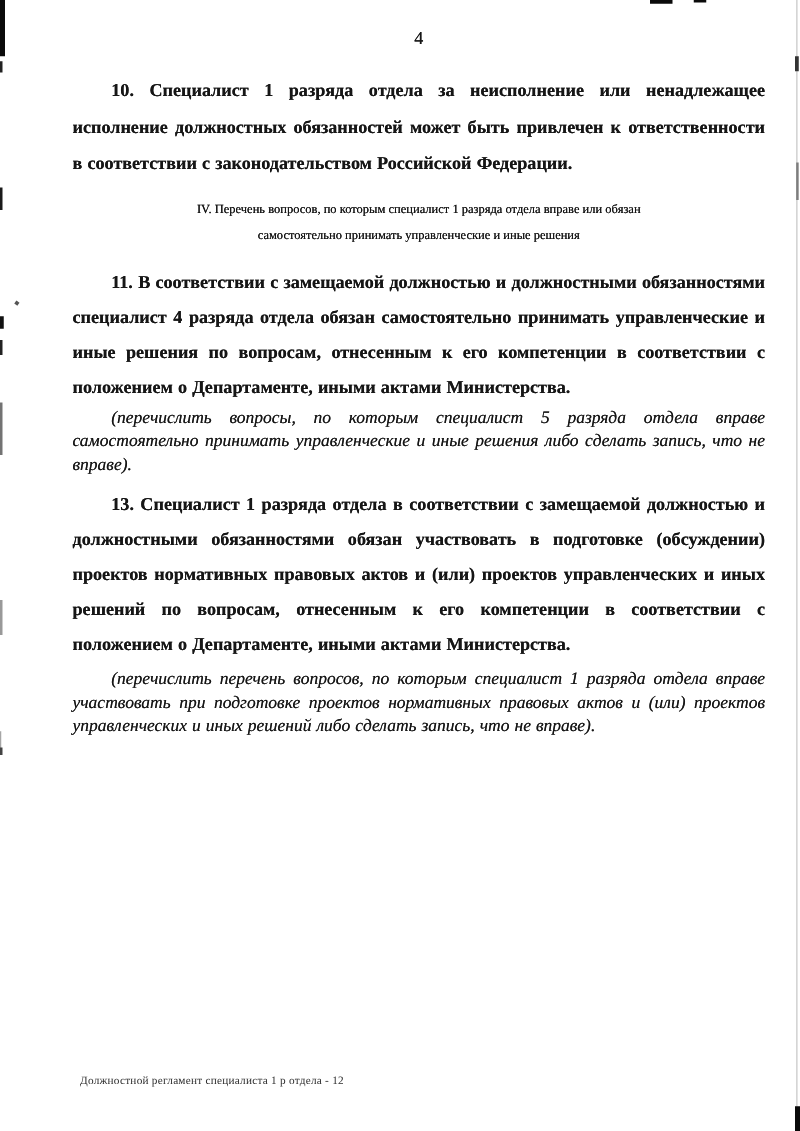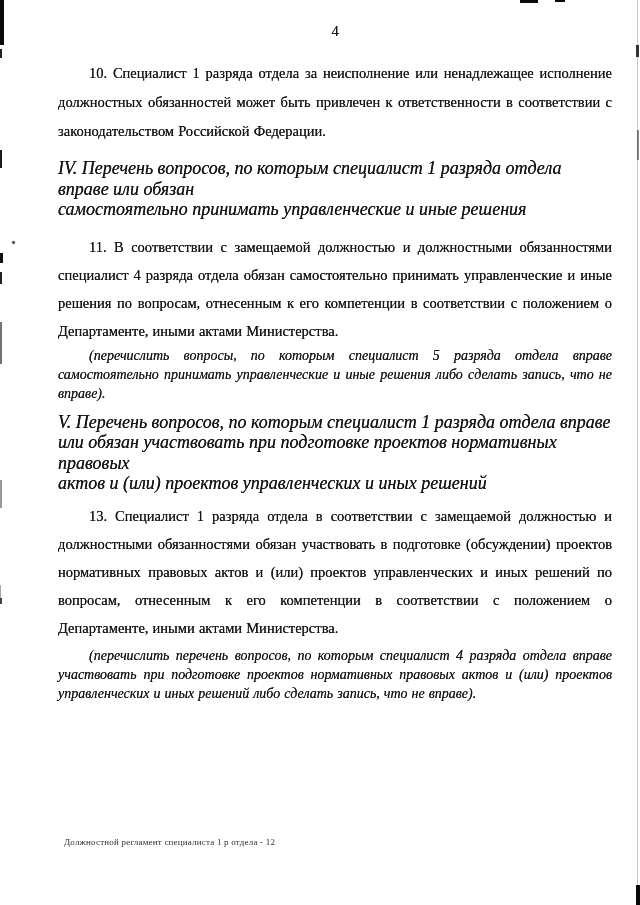--- a/index.html
+++ b/index.html
@@ -29,31 +29,32 @@
     line-height: 18px;
     text-shadow: 0 0 0.3px rgba(0,0,0,0.85);
   }
   .para {
     margin: 0;
     font-size: 14.5px;
     text-align: justify;
     text-indent: 31px;
     word-spacing: 0.5px;
     text-shadow: 0 0 0.3px rgba(0,0,0,0.85);
+    font-weight: bold;
   }
   .lh29 { line-height: 29px; }
   .lh28 { line-height: 28px; }
   .lh27 { line-height: 27px; }
   .heading {
     margin: 0;
-    font-size: 18px;
+    font-size: 10px;
     line-height: 20.5px;
+    text-align: center;
     white-space: pre-line;
     text-shadow: 0 0 0.35px rgba(0,0,0,0.9);
-    font-style: italic;
   }
   .note {
     margin: 0;
     font-size: 14px;
     font-style: italic;
     line-height: 19px;
     text-align: justify;
     text-indent: 31px;
     word-spacing: 0.5px;
     text-shadow: 0 0 0.3px rgba(0,0,0,0.8);
@@ -63,21 +64,21 @@
   .mt-p11 { margin-top: 13px; }
   .mt-p12 { margin-top: 2px; }
   .mt-n1  { margin-top: 1px; }
   .mt-h5  { margin-top: 9px; }
   .mt-p13 { margin-top: 8px; }
   .mt-p14 { margin-top: 1px; }
   .mt-n2  { margin-top: 4px; }
   .footer {
     position: absolute;
     left: 64px;
-    top: 837px;
+    top: 859px;
     font-size: 9px;
     letter-spacing: 0.2px;
     color: #2e2e2e;
   }
   
   .artifact { position: absolute; background: #0a0a0a; }
   .a-left-strip   { left: 0; top: 0; width: 4px; height: 45px; }
   .a-left-m1      { left: 0; top: 49px;  width: 2px; height: 9px;  background:#222; }
   .a-left-m2      { left: 0; top: 150px; width: 2px; height: 18px; background:#1a1a1a; }
   .a-left-m3      { left: 0; top: 253px; width: 3px; height: 10px; background:#111; }
@@ -105,28 +106,25 @@
     <p class="para lh29 mt-p10">10. Специалист 1 разряда отдела за неисполнение или ненадлежащее исполнение должностных обязанностей может быть привлечен к ответственности в соответствии с законодательством Российской Федерации.</p>
 
     <div class="heading mt-h4">IV. Перечень вопросов, по которым специалист 1 разряда отдела вправе или обязан
 самостоятельно принимать управленческие и иные решения</div>
 
     <p class="para lh28 mt-p11">11. В соответствии с замещаемой должностью и должностными обязанностями специалист 4 разряда отдела обязан самостоятельно принимать управленческие и иные решения по вопросам, отнесенным к его компетенции в соответствии с положением о Департаменте, иными актами Министерства.</p>
 
 
     <p class="note mt-n1">(перечислить вопросы, по которым специалист 5 разряда отдела вправе самостоятельно принимать управленческие и иные решения либо сделать запись, что не вправе).</p>
 
-    <div class="heading mt-h5">V. Перечень вопросов, по которым специалист 1 разряда отдела вправе
-или обязан участвовать при подготовке проектов нормативных правовых
-актов и (или) проектов управленческих и иных решений</div>
 
     <p class="para lh28 mt-p13">13. Специалист 1 разряда отдела в соответствии с замещаемой должностью и должностными обязанностями обязан участвовать в подготовке (обсуждении) проектов нормативных правовых актов и (или) проектов управленческих и иных решений по вопросам, отнесенным к его компетенции в соответствии с положением о Департаменте, иными актами Министерства.</p>
 
 
-    <p class="note mt-n2">(перечислить перечень вопросов, по которым специалист 4 разряда отдела вправе участвовать при подготовке проектов нормативных правовых актов и (или) проектов управленческих и иных решений либо сделать запись, что не вправе).</p>
+    <p class="note mt-n2">(перечислить перечень вопросов, по которым специалист 1 разряда отдела вправе участвовать при подготовке проектов нормативных правовых актов и (или) проектов управленческих и иных решений либо сделать запись, что не вправе).</p>
   </div>
 
   <div class="footer">Должностной регламент специалиста 1 р отдела - 12</div>
 
   <div class="artifact a-left-strip"></div>
   <div class="artifact a-left-m1"></div>
   <div class="artifact a-left-m2"></div>
   <div class="artifact a-left-m3"></div>
   <div class="artifact a-left-m4"></div>
   <div class="artifact a-left-m5"></div>

